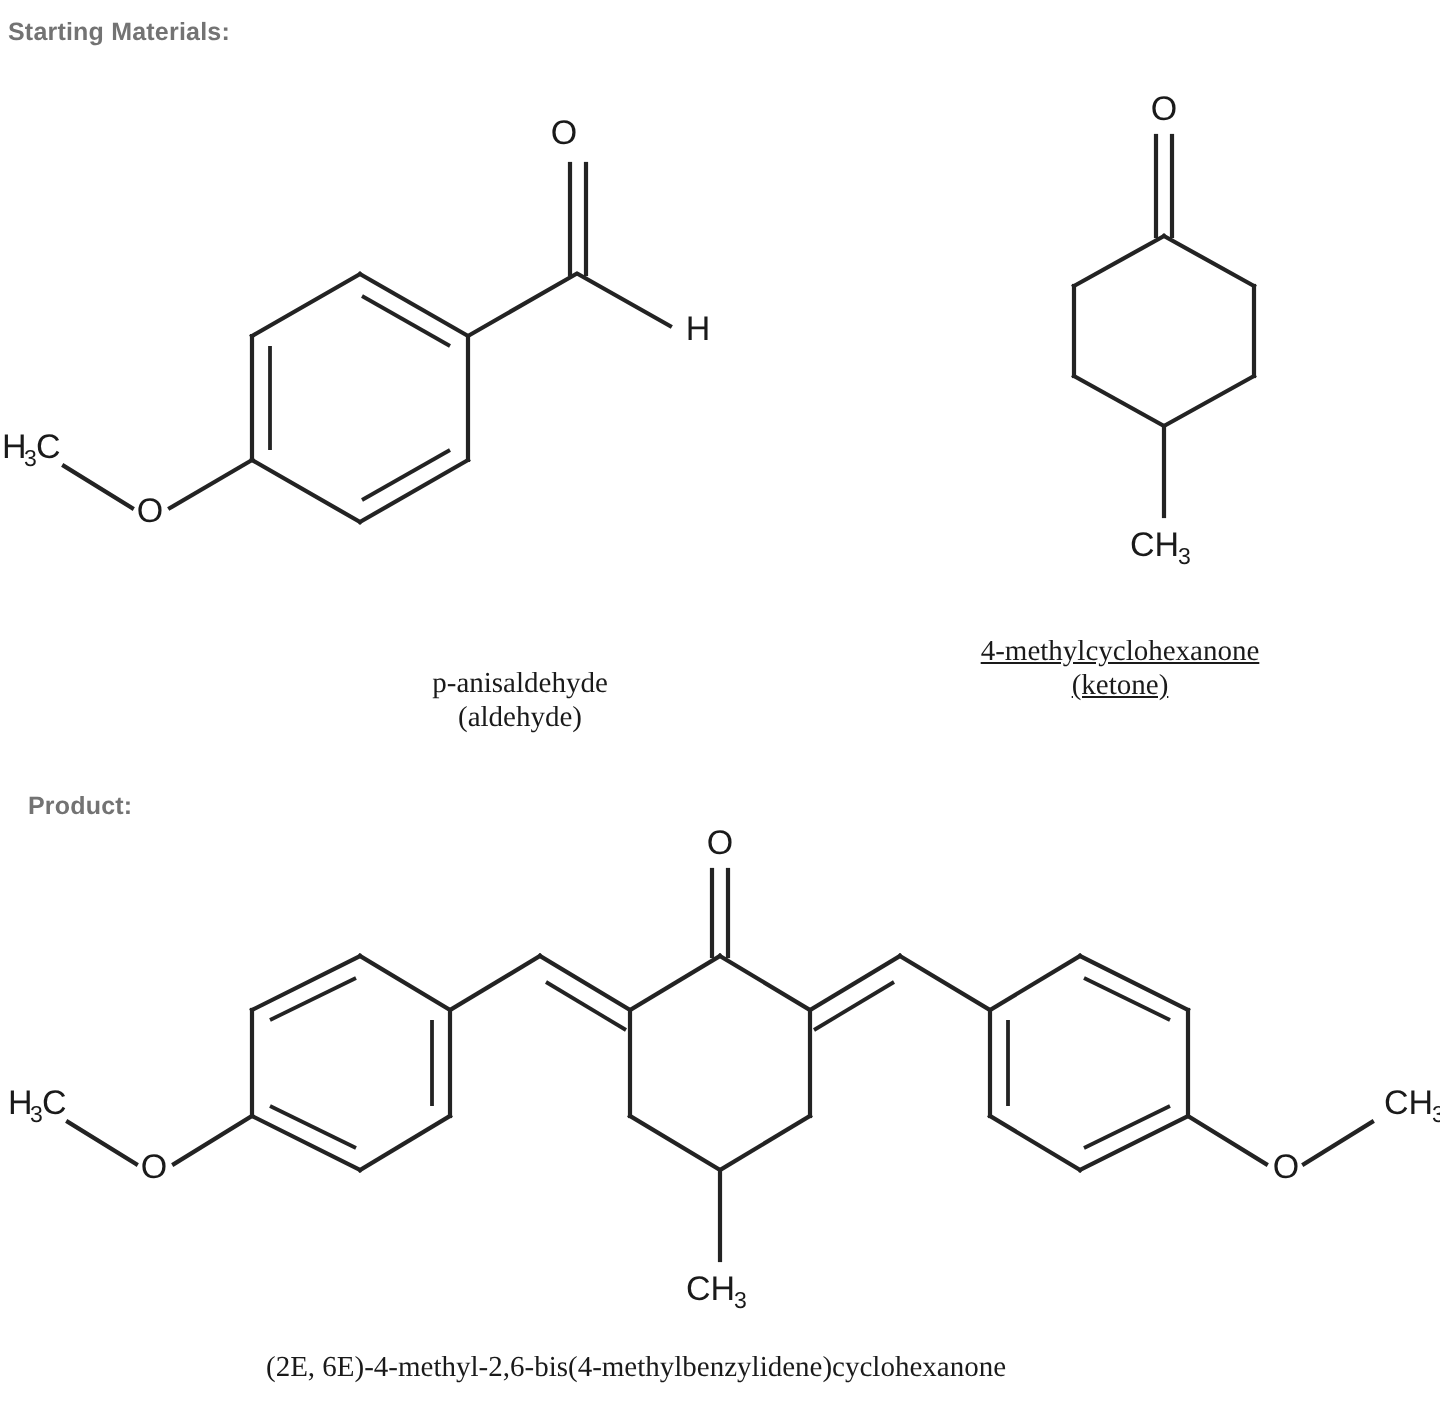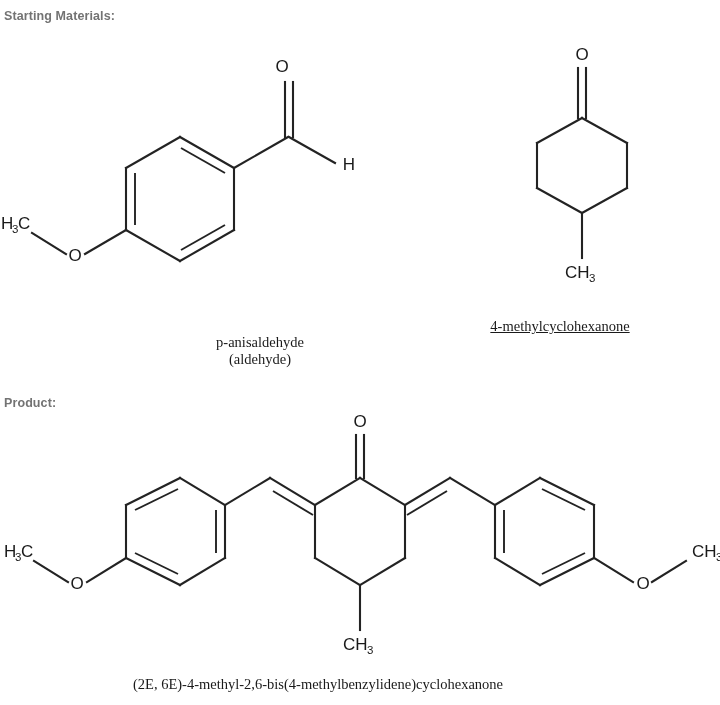--- a/index.html
+++ b/index.html
@@ -18,21 +18,21 @@
   .section-header {
     position: absolute;
     font-family: "Liberation Sans", sans-serif;
     font-weight: bold;
     font-size: 12.5px;
     color: #737373;
     letter-spacing: 0.1px;
     white-space: nowrap;
   }
   #starting-materials-header { left: 4px; top: 9px; }
-  #product-header { left: 4px; top: 396px; }
+  #product-header { left: 14px; top: 396px; }
 
   .caption {
     position: absolute;
     font-family: "Liberation Serif", serif;
     font-size: 14.5px;
     color: #1a1a1a;
     text-align: center;
     white-space: nowrap;
   }
   .caption .line2 { display: block; }
@@ -148,20 +148,21 @@
   </svg>
 </div>
 
 <div class="caption" id="caption-aldehyde">
   <span>p-anisaldehyde</span>
   <span class="line2">(aldehyde)</span>
 </div>
 
 <div class="caption" id="caption-ketone">
   <span>4-methylcyclohexanone</span>
+  <span class="line2">(ketone)</span>
 </div>
 
 <div class="section-header" id="product-header">Product:</div>
 
 <div class="struct" id="struct-product">
   <svg width="660" height="250" viewBox="0 0 660 250">
 
     <g>
       <path class="bond" d="M 330,48 L 375,75"></path>
       <path class="bond" d="M 375,75 L 375,128"></path>

